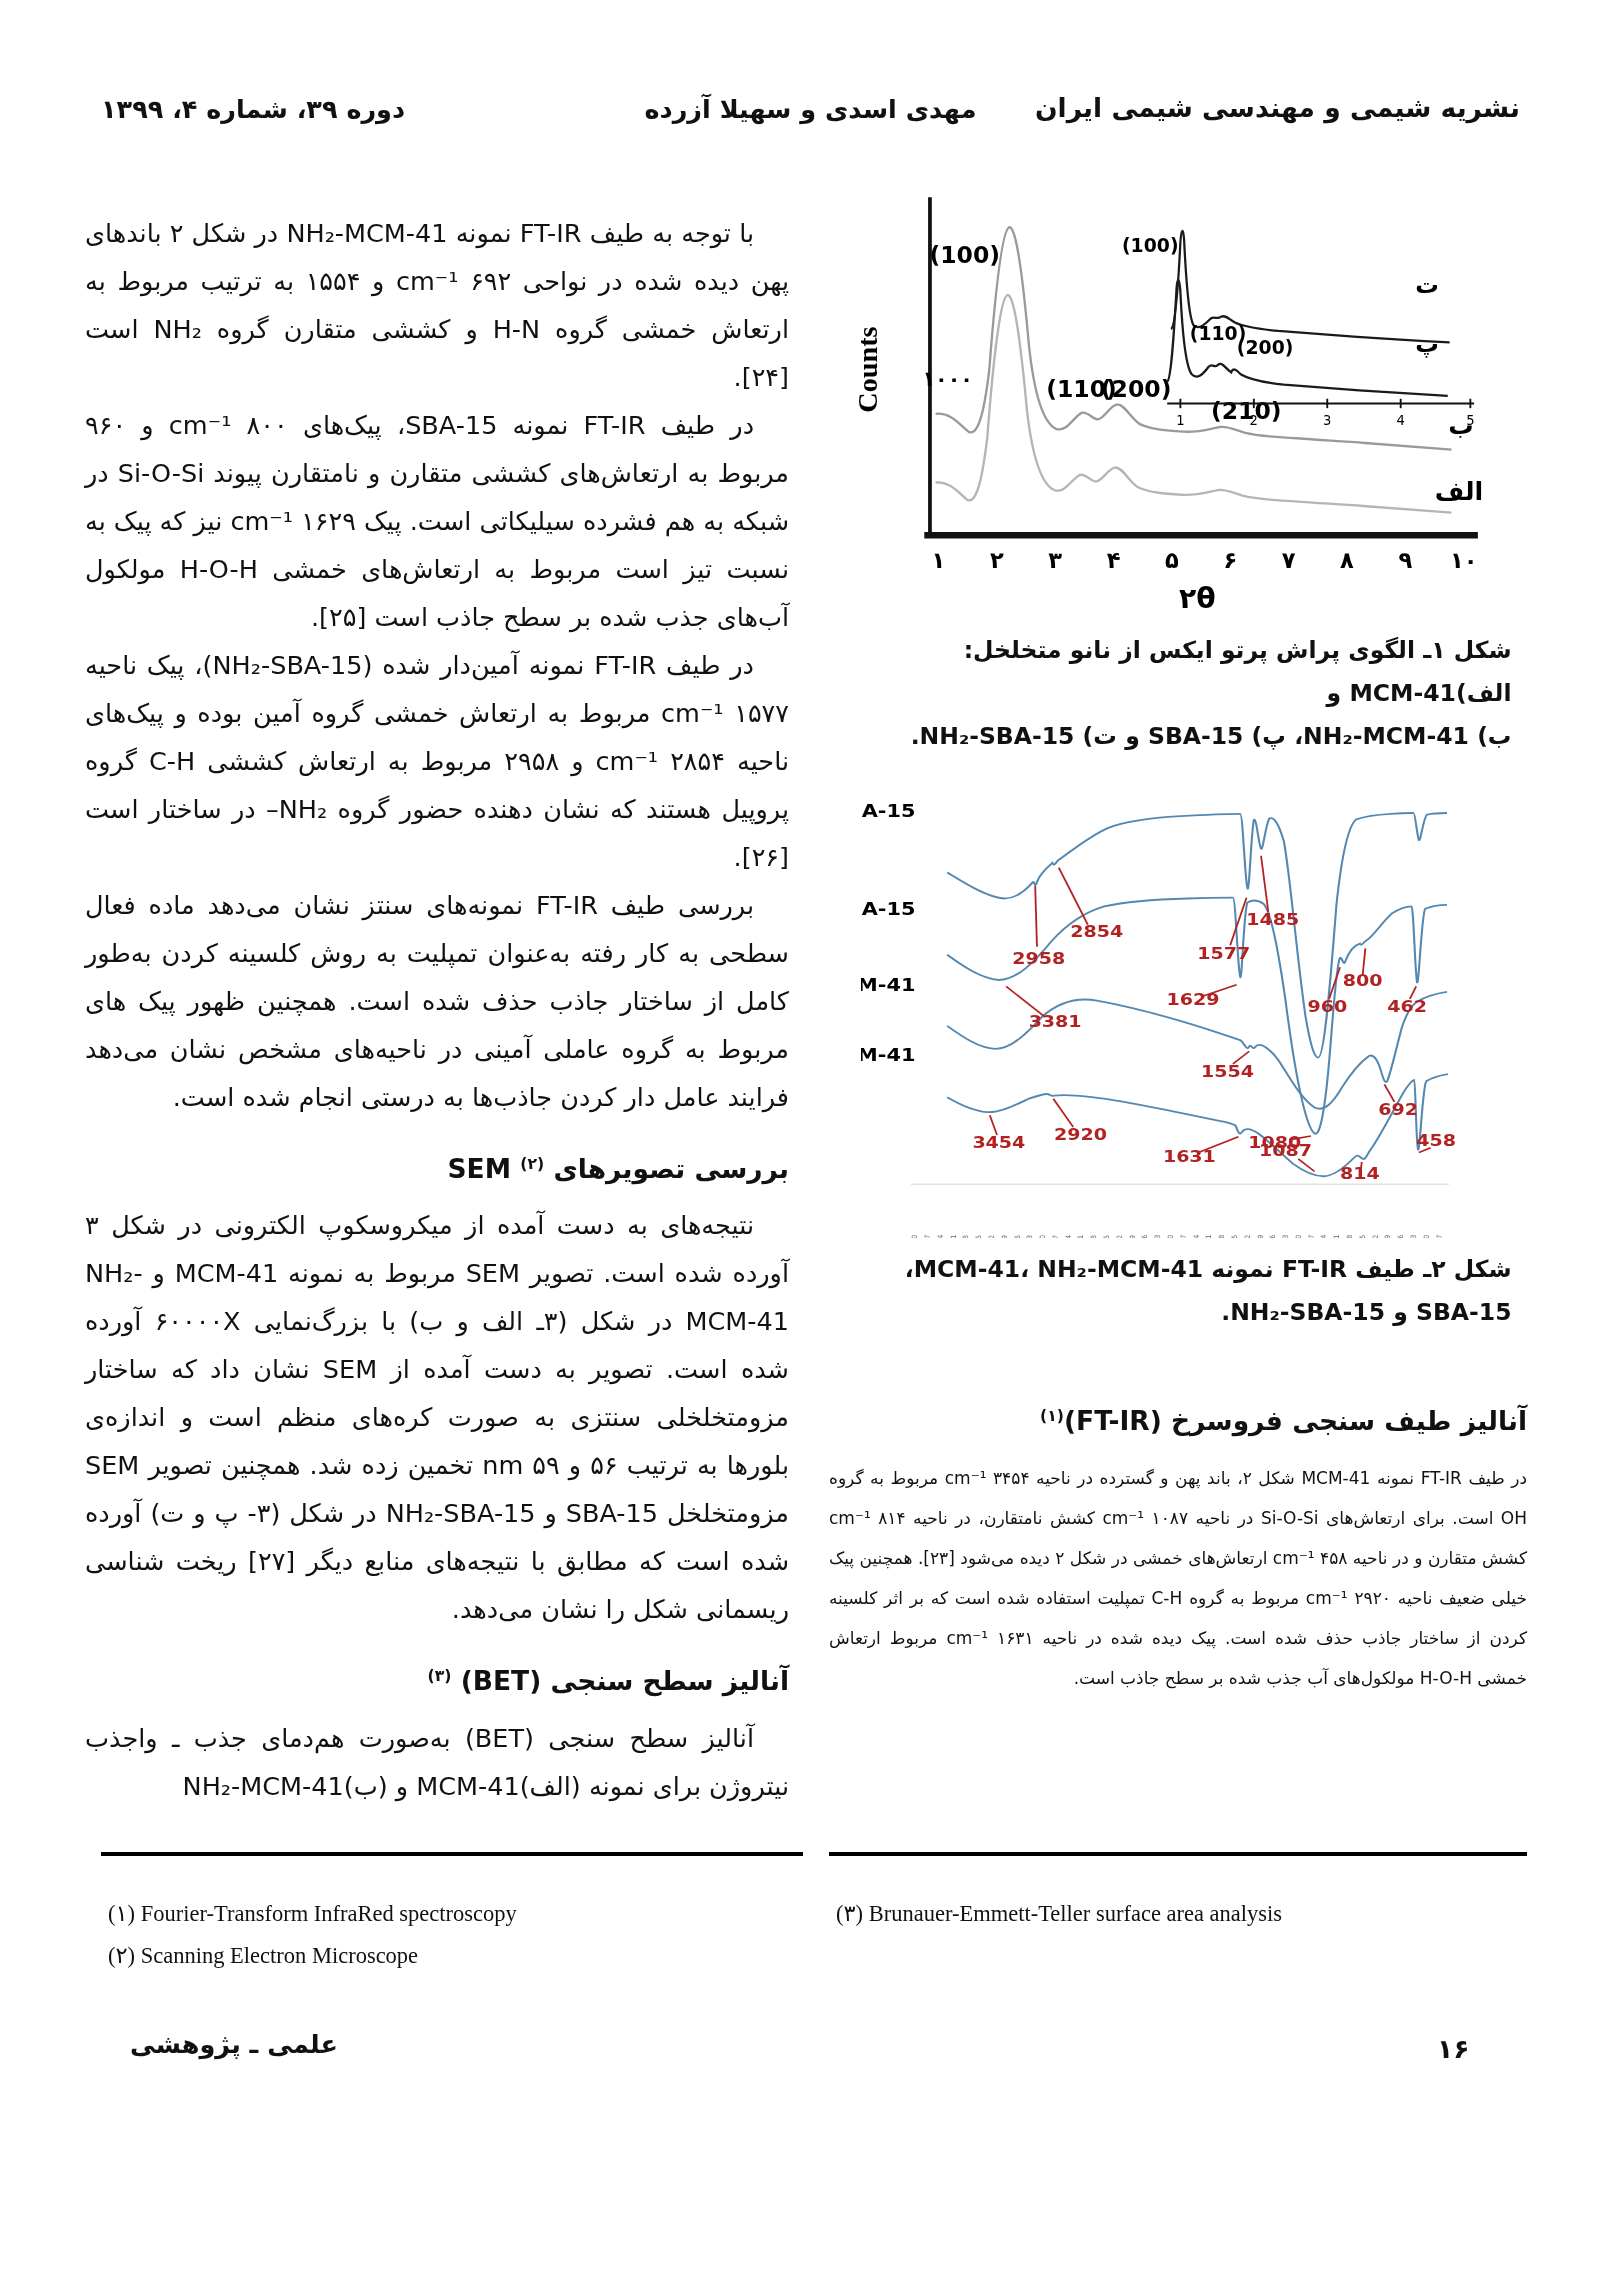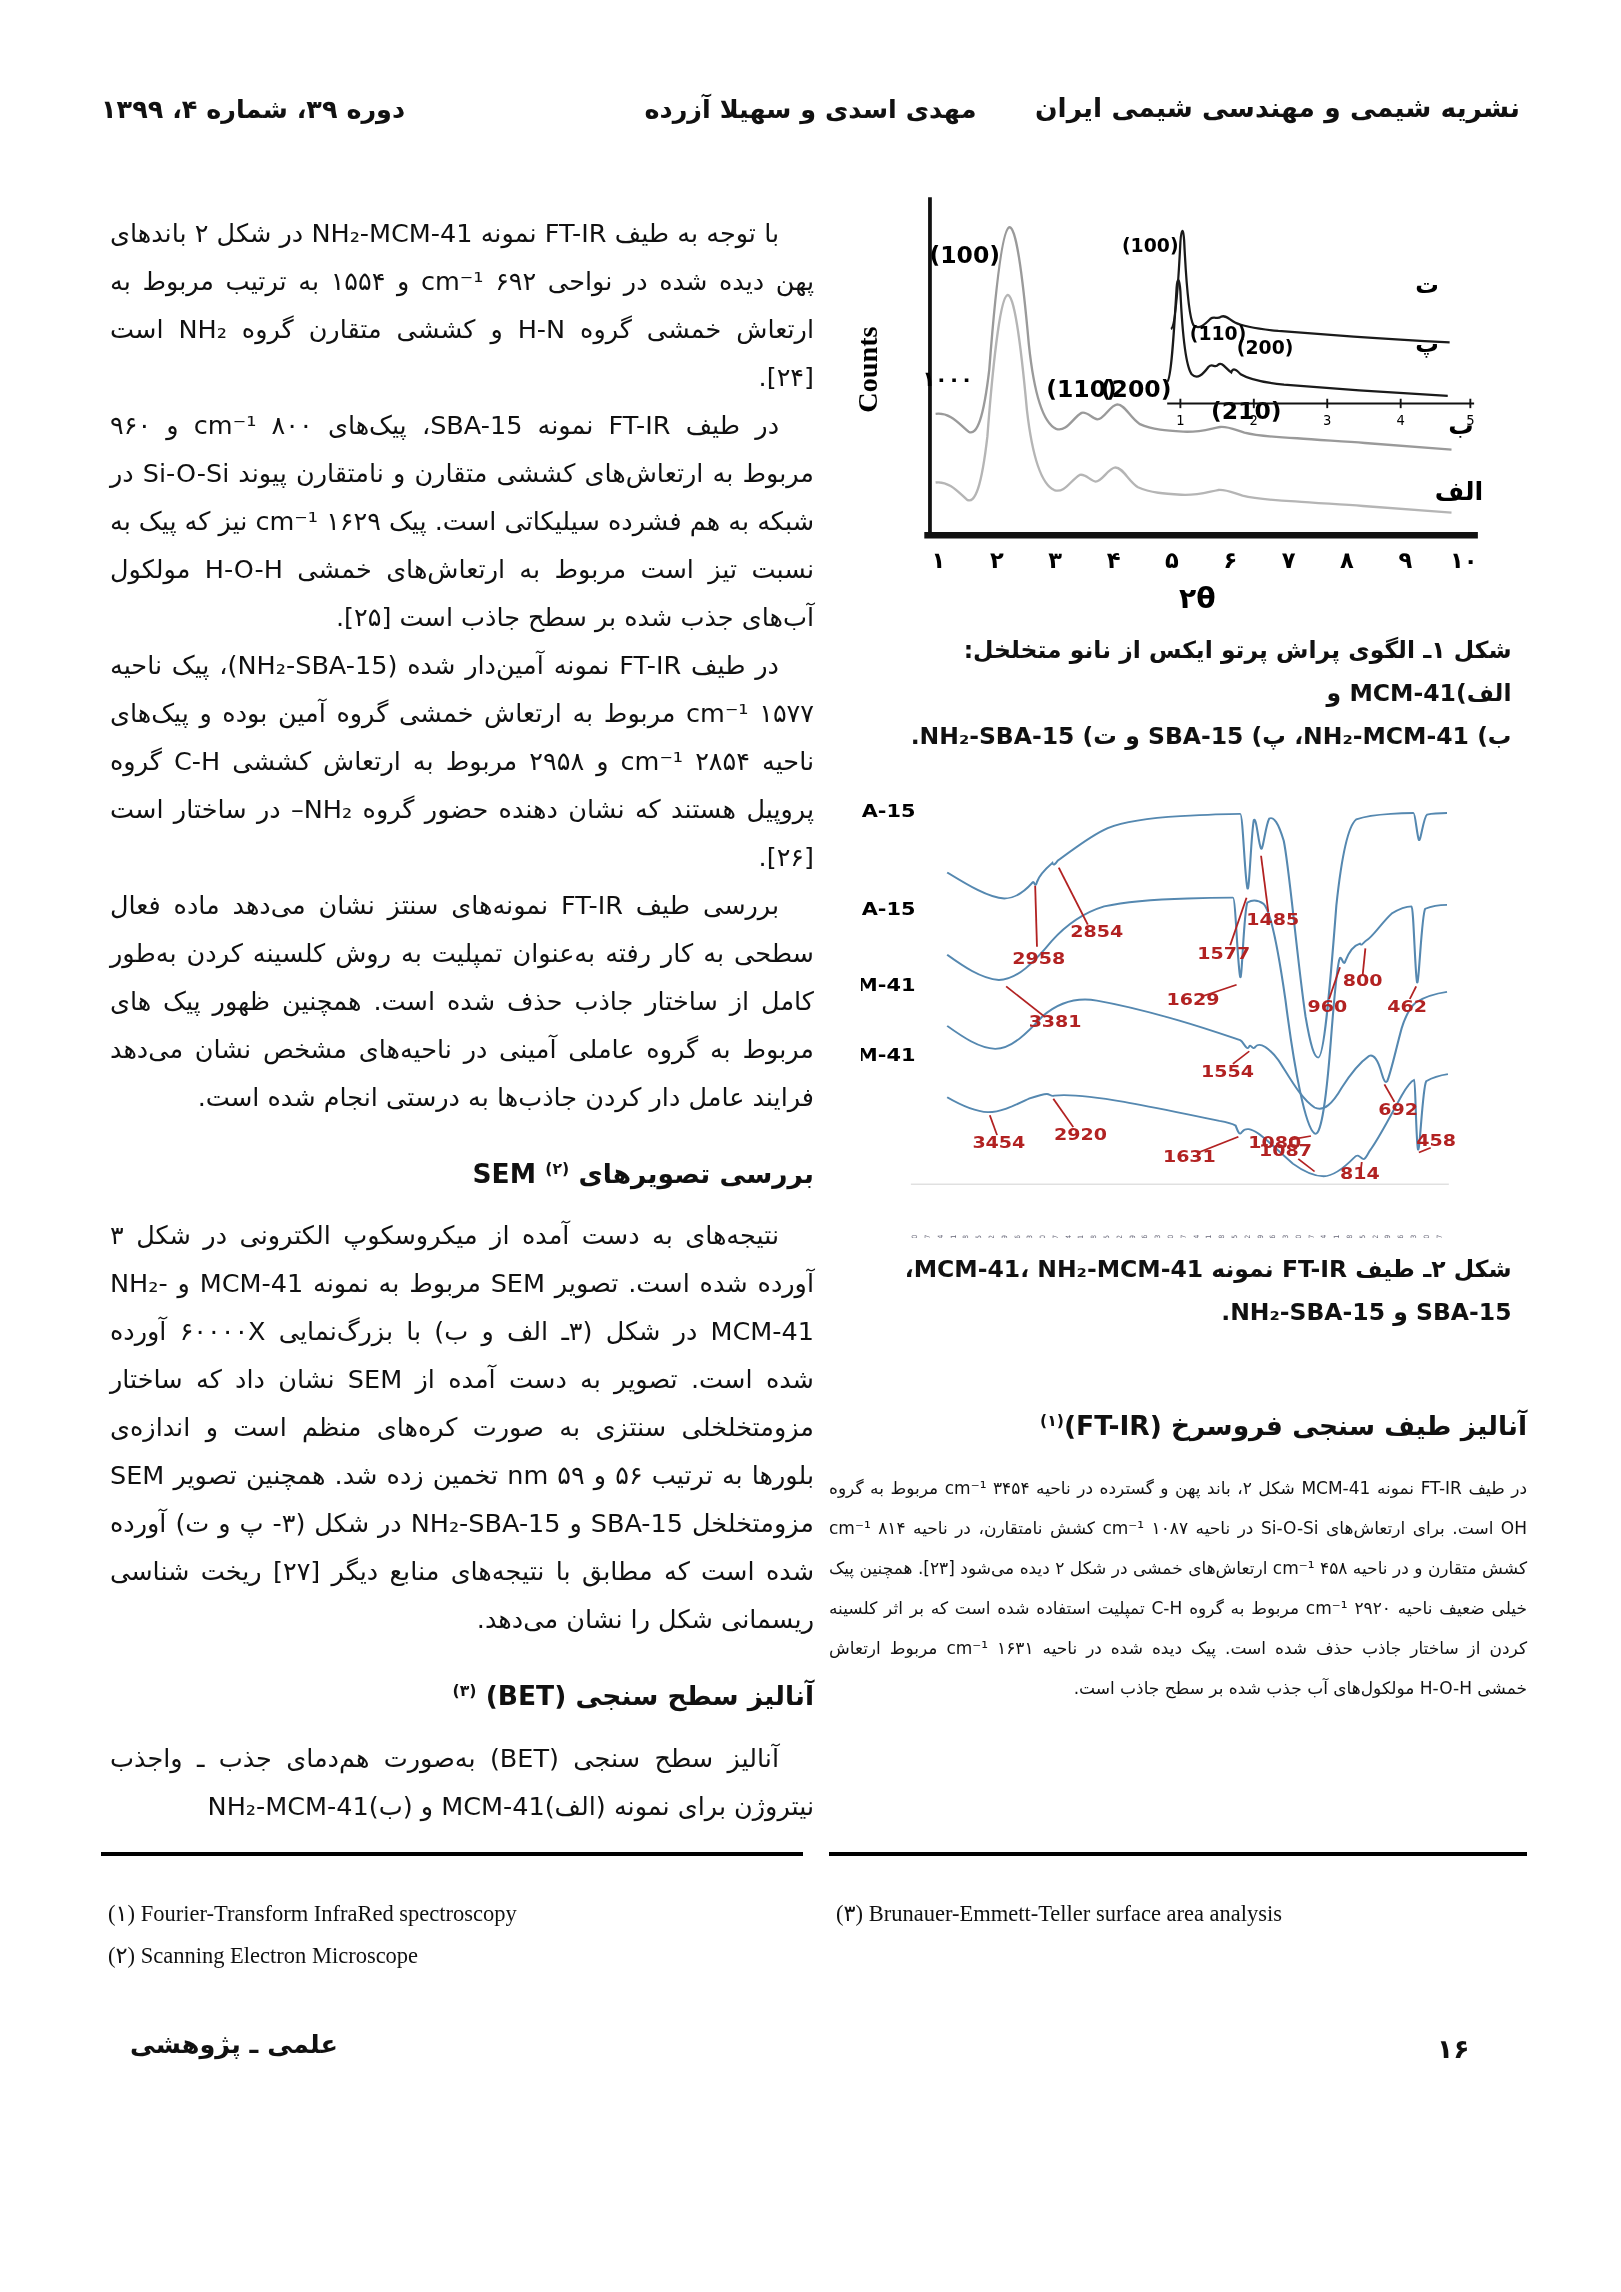--- a/index.html
+++ b/index.html
@@ -3,25 +3,25 @@
 <meta charset="utf-8">
 <style>
   html,body{margin:0;padding:0;background:#e8e8e8;}
   .page{position:relative;width:1621px;height:2293px;background:#ffffff;overflow:hidden;
         font-family:"DejaVu Sans",sans-serif;color:#111;}
   
   .hdr-journal{position:absolute;right:101px;top:92px;font-size:26.5px;font-weight:bold;direction:rtl;text-align:right;}
   .hdr-authors{position:absolute;left:50%;transform:translateX(-50%);top:94px;font-size:25.5px;font-weight:bold;direction:rtl;}
   .hdr-issue{position:absolute;left:101px;top:94px;font-size:25.5px;font-weight:bold;direction:rtl;}
   
-  .col-left{position:absolute;left:110px;top:209px;width:704px;direction:rtl;
+  .col-left{position:absolute;left:85px;top:209px;width:704px;direction:rtl;
             font-size:25.5px;line-height:48px;text-align:justify;}
   .col-right{position:absolute;left:829px;top:186px;width:698px;direction:rtl;}
   p.body-para{margin:0;text-indent:35px;}
-  h3.sec-head{margin:25.5px 0 7.8px;font-size:26.5px;font-weight:bold;text-indent:0;line-height:53px;}
+  h3.sec-head{margin:25.5px 0 7.8px;font-size:26.5px;font-weight:bold;text-indent:0;line-height:43px;}
   h3.sec-head .sup{font-size:15.7px;position:relative;top:-8.8px;font-weight:bold;}
   .caption{font-size:23.5px;font-weight:bold;line-height:43px;direction:rtl;margin:9.8px auto 0;max-width:667px;}
   .fig{display:block;margin:0 auto;}
   .col-right .body-text{font-size:17px;line-height:40px;text-align:justify;direction:rtl;margin-top:11.8px;}
   .col-right h3.sec-head{margin-top:65px;}
   
   .sep{position:absolute;height:3.9px;background:#000;top:1852px;}
   .sep-left{left:101px;width:702px;}
   .sep-right{left:829px;width:698px;}
   .footnotes{position:absolute;top:1863px;font-family:"Liberation Serif",serif;font-size:22.5px;direction:ltr;text-align:left;line-height:42px;color:#111;margin-top:30px;}

